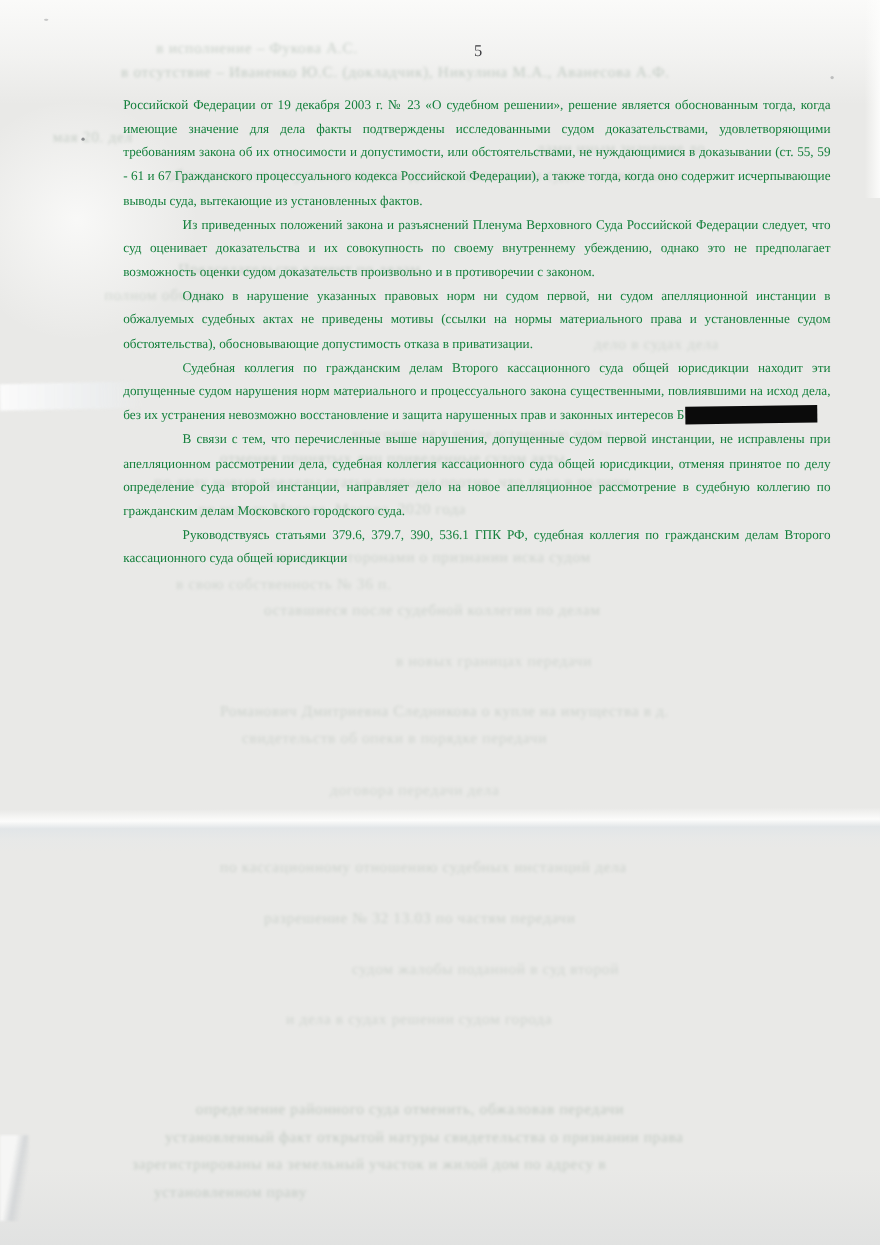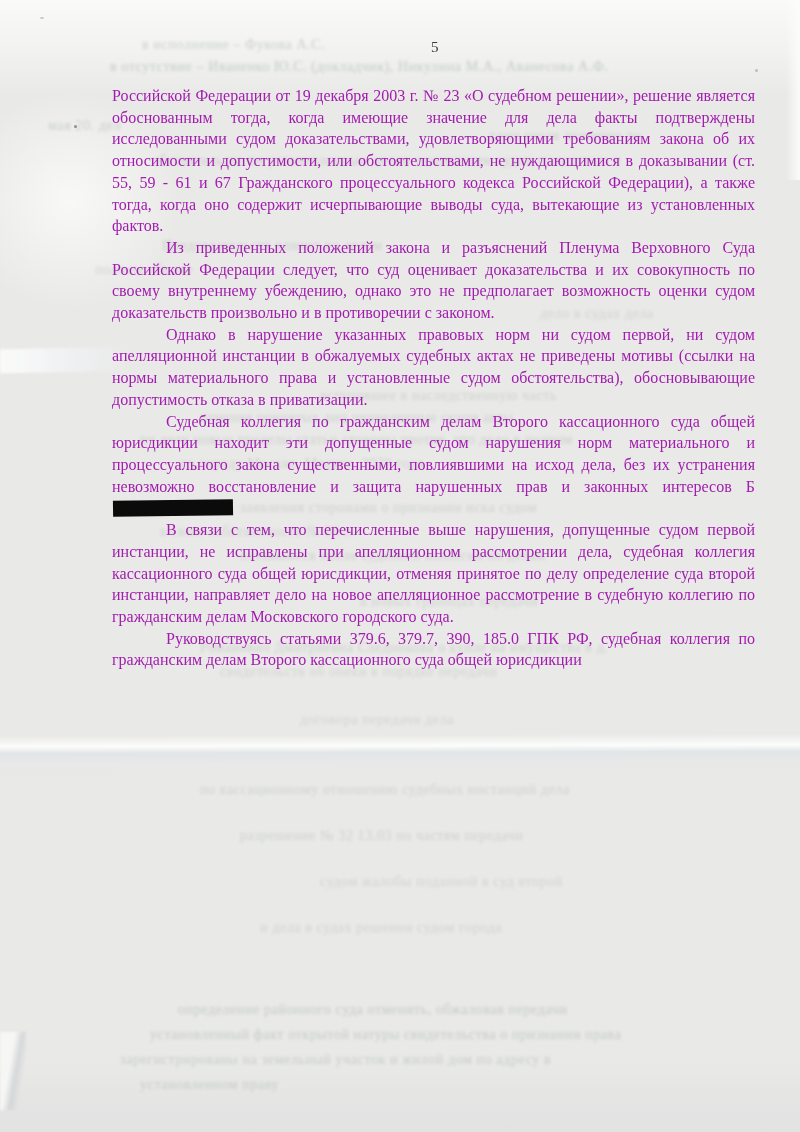--- a/index.html
+++ b/index.html
@@ -23,21 +23,21 @@
     background:linear-gradient(180deg,rgba(250,251,250,0) 0%,rgba(253,253,252,.95) 28%,rgba(219,226,232,.5) 46%,rgba(226,231,235,.22) 72%,rgba(230,233,235,0) 100%);}
   .shade-bottom{left:0;bottom:0;width:800px;height:70px;
     background:linear-gradient(0deg,rgba(208,211,213,.33),rgba(208,211,213,0));}
   .curl{left:0;top:1032px;width:26px;height:78px;filter:blur(1px);
     background:linear-gradient(100deg,#f6f6f5 38%,rgba(198,202,206,.55) 58%,rgba(198,202,206,0) 78%);}
   .speck{position:absolute;border-radius:50%;background:#8b8d90;pointer-events:none;}
   
   .page-number{position:absolute;left:398px;top:39px;width:74px;text-align:center;
     font-size:15px;color:#3a3a3e;letter-spacing:.5px;}
   .textblock{position:absolute;left:112px;top:85px;width:643px;
-    font-size:16px;line-height:21.7px;color:#a21caf;text-align:justify;}
+    font-size:12px;line-height:21.7px;color:#15803d;text-align:justify;}
   .textblock p{margin:0;text-indent:54px;}
   .textblock p.no-indent{text-indent:0;}
   .redaction{display:inline-block;vertical-align:middle;margin:0 0 3px 1px;
     transform:rotate(-.8deg);}
   
   .bleed-layer{position:absolute;left:0;top:0;width:800px;height:1132px;pointer-events:none;}
   .bleed{position:absolute;font-size:14px;line-height:15px;color:#8ea092;
     letter-spacing:.6px;filter:blur(1.6px);text-align:justify;overflow:hidden;
     white-space:nowrap;}
 </style>
@@ -86,14 +86,14 @@
   </div>
 
 <div class="page-number">5</div>
 
 <div class="textblock">
   <p class="no-indent">Российской Федерации от 19 декабря 2003 г. № 23 «О судебном решении», решение является обоснованным тогда, когда имеющие значение для дела факты подтверждены исследованными судом доказательствами, удовлетворяющими требованиям закона об их относимости и допустимости, или обстоятельствами, не нуждающимися в доказывании (ст. 55, 59 - 61 и 67 Гражданского процессуального кодекса Российской Федерации), а также тогда, когда оно содержит исчерпывающие выводы суда, вытекающие из установленных фактов.</p>
   <p>Из приведенных положений закона и разъяснений Пленума Верховного Суда Российской Федерации следует, что суд оценивает доказательства и их совокупность по своему внутреннему убеждению, однако это не предполагает возможность оценки судом доказательств произвольно и в противоречии с законом.</p>
   <p>Однако в нарушение указанных правовых норм ни судом первой, ни судом апелляционной инстанции в обжалуемых судебных актах не приведены мотивы (ссылки на нормы материального права и установленные судом обстоятельства), обосновывающие допустимость отказа в приватизации.</p>
   <p><span>Судебная коллегия по гражданским делам Второго кассационного суда общей юрисдикции находит эти допущенные судом нарушения норм материального и процессуального закона существенными, повлиявшими на исход дела, без их устранения невозможно восстановление и защита нарушенных прав и законных интересов Б</span><span class="redaction" style="width: 120px; height: 16px; background: rgb(11, 11, 11);"></span></p>
   <p>В связи с тем, что перечисленные выше нарушения, допущенные судом первой инстанции, не исправлены при апелляционном рассмотрении дела, судебная коллегия кассационного суда общей юрисдикции, отменяя принятое по делу определение суда второй инстанции, направляет дело на новое апелляционное рассмотрение в судебную коллегию по гражданским делам Московского городского суда.</p>
-  <p>Руководствуясь статьями 379.6, 379.7, 390, 185.0 ГПК РФ, судебная коллегия по гражданским делам Второго кассационного суда общей юрисдикции</p>
+  <p>Руководствуясь статьями 379.6, 379.7, 390, 536.1 ГПК РФ, судебная коллегия по гражданским делам Второго кассационного суда общей юрисдикции</p>
 </div>
 
 </body></html>

